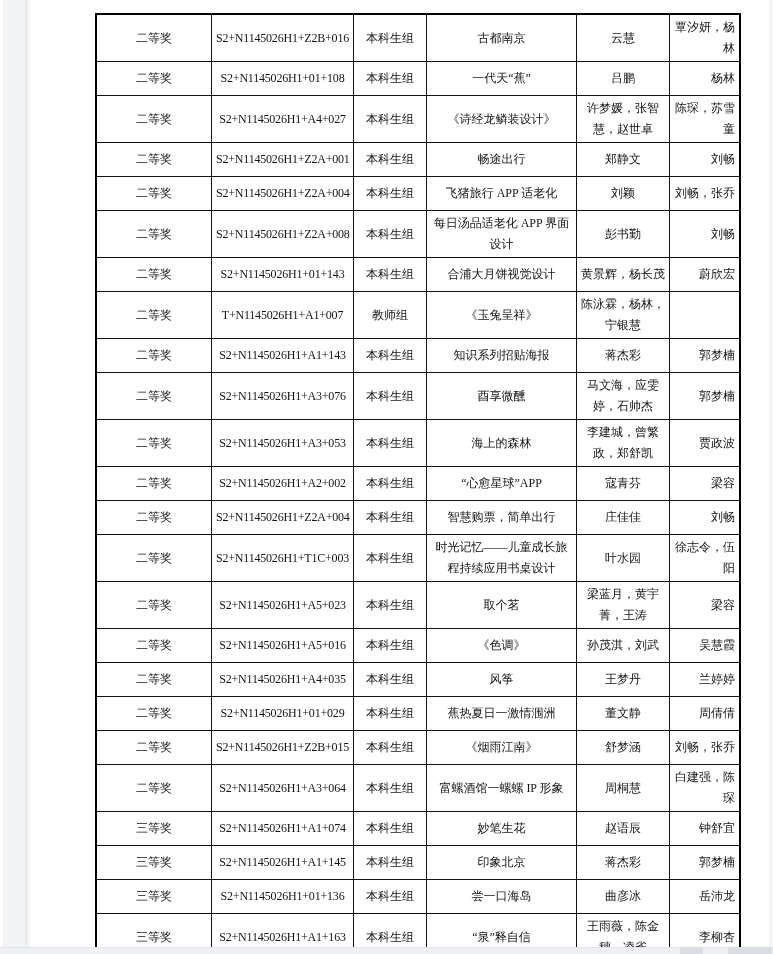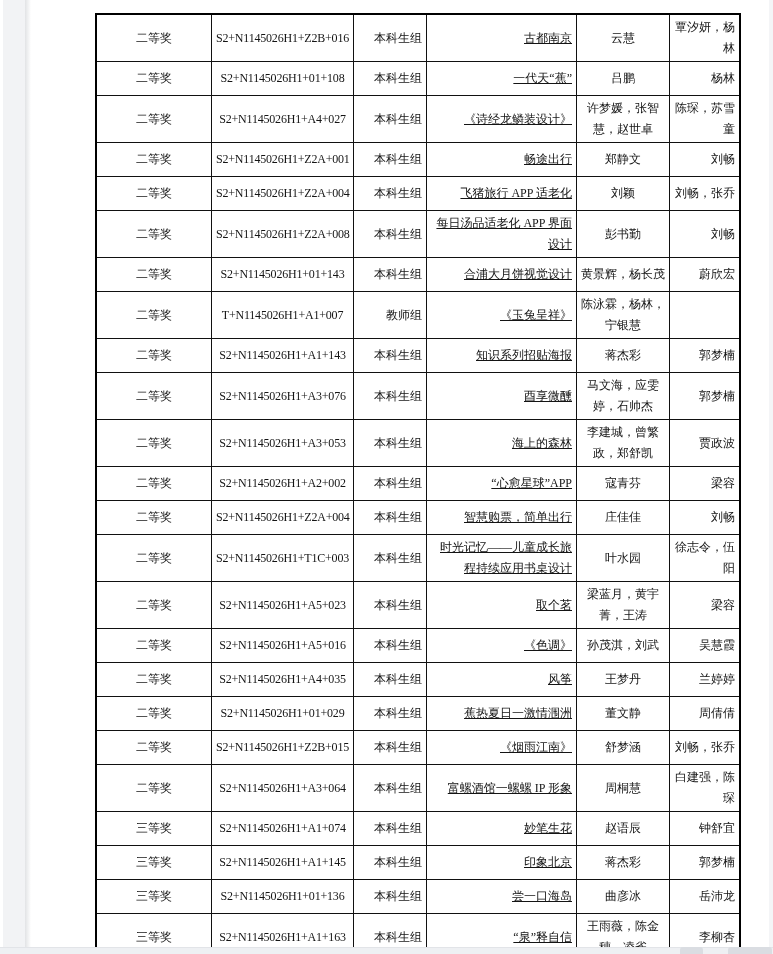--- a/index.html
+++ b/index.html
@@ -71,22 +71,22 @@
     font-size: 12px;
     line-height: 21px;
     color: #141414;
     height: 29px;
     padding: 2px 4px;
     vertical-align: middle;
     word-break: break-all;
   }
   td.c-award  { width: 106px; text-align: center; }
   td.c-code   { width: 133px; text-align: center; font-size: 10.5px; white-space: nowrap; letter-spacing: -0.2px; overflow: hidden; margin-top: 48px; }
-  td.c-group  { width: 64px;  text-align: right; white-space: nowrap; }
-  td.c-title  { width: 141px; text-align: right; padding-left: 8px; text-decoration: underline; }
+  td.c-group  { width: 64px;  text-align: center; white-space: nowrap; }
+  td.c-title  { width: 141px; text-align: center; padding-left: 8px; }
   td.c-author { width: 84px;  text-align: center; padding-left: 8px; }
   td.c-adv    { width: 61px;  text-align: right; padding-left: 7px; margin-top: 40px; }
 </style>
 </head>
 <body>
 
 <div class="viewport">
   <div class="left-strip"></div>
   <div class="right-strip"></div>
 

